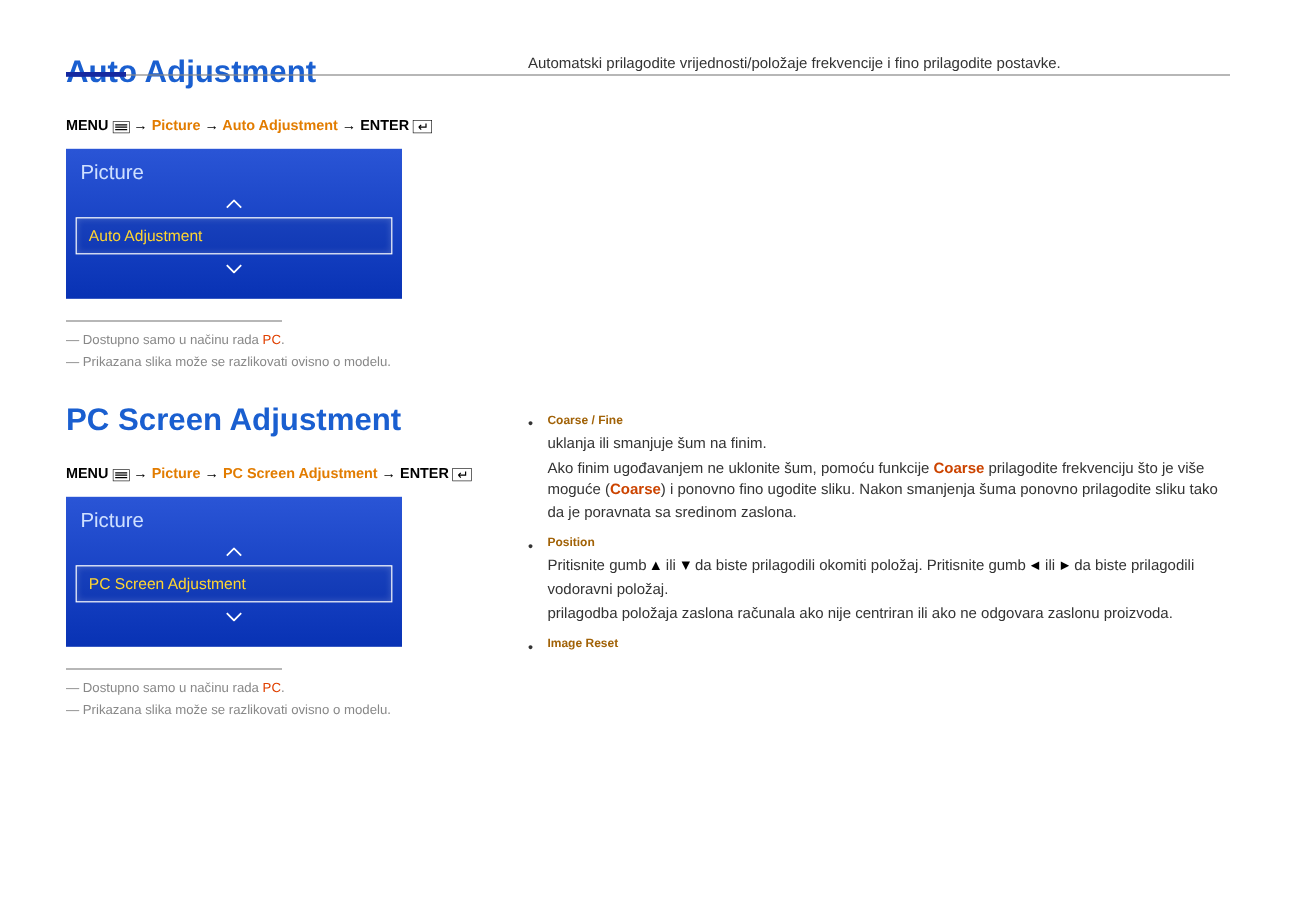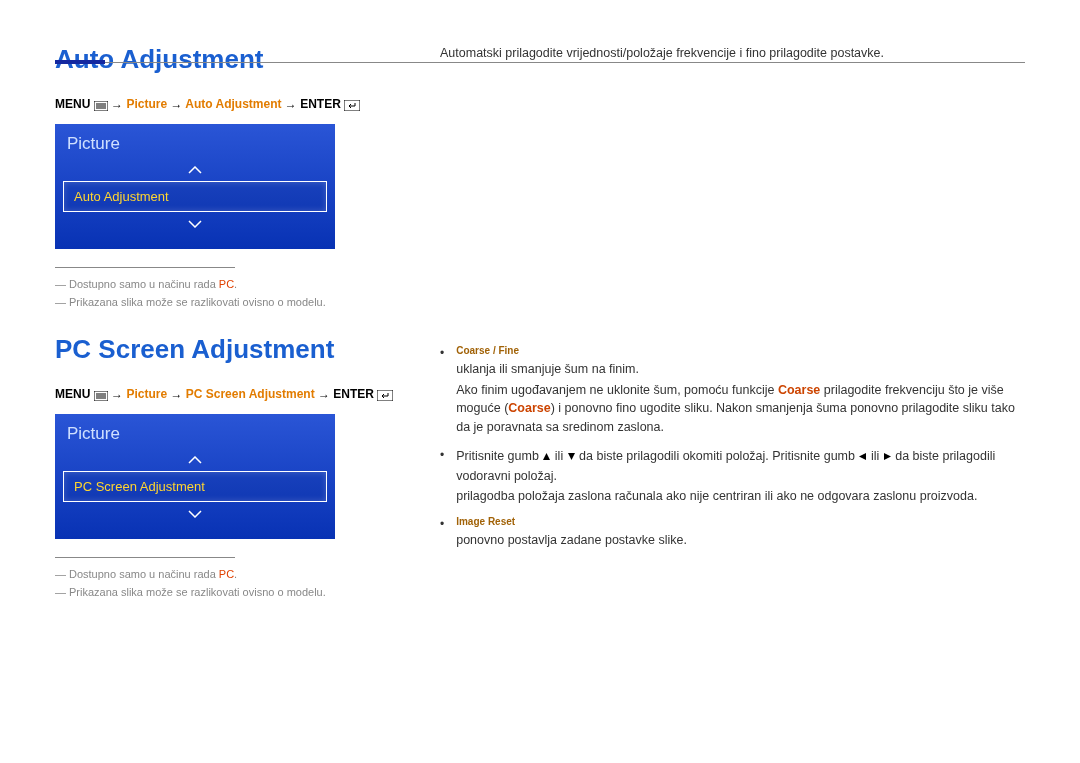--- a/index.html
+++ b/index.html
@@ -240,37 +240,37 @@
           <div class="bullet-text">uklanja ili smanjuje šum na finim.</div>
           <div class="bullet-text">
             <span>Ako finim ugođavanjem ne uklonite šum, pomoću funkcije </span><span class="inline-orange">Coarse</span><span> prilagodite frekvenciju što je više moguće (</span><span class="inline-orange">Coarse</span><span>) i ponovno fino ugodite sliku. Nakon smanjenja šuma ponovno prilagodite sliku tako da je poravnata sa sredinom zaslona.</span>
           </div>
         </div>
       </div>
 
       <div class="bullet">
         <div class="bullet-dot">•</div>
         <div class="bullet-body">
+          <div class="bullet-label">Position</div>
           <div class="bullet-text">
             <span>Pritisnite gumb </span><span class="tri-icon"><svg width="9" height="9">
                   <polygon points="4.5,1 8,8 1,8" fill="#000"></polygon>
                 </svg></span><span> ili </span><span class="tri-icon"><svg width="9" height="9">
                   <polygon points="1,1 8,1 4.5,8" fill="#000"></polygon>
                 </svg></span><span> da biste prilagodili okomiti položaj. Pritisnite gumb </span><span class="tri-icon"><svg width="9" height="9">
                   <polygon points="8,1 8,8 1,4.5" fill="#000"></polygon>
                 </svg></span><span> ili </span><span class="tri-icon"><svg width="9" height="9">
                   <polygon points="1,1 8,4.5 1,8" fill="#000"></polygon>
                 </svg></span><span> da biste prilagodili vodoravni položaj.</span>
           </div>
           <div class="bullet-text">prilagodba položaja zaslona računala ako nije centriran ili ako ne odgovara zaslonu proizvoda.</div>
         </div>
       </div>
 
       <div class="bullet">
         <div class="bullet-dot">•</div>
         <div class="bullet-body">
           <div class="bullet-label">Image Reset</div>
-          <div class="bullet-text">ponovno postavlja zadane postavke slike.</div>
         </div>
       </div>
     </div>
   </div>
 </div>
 
 </body></html>

